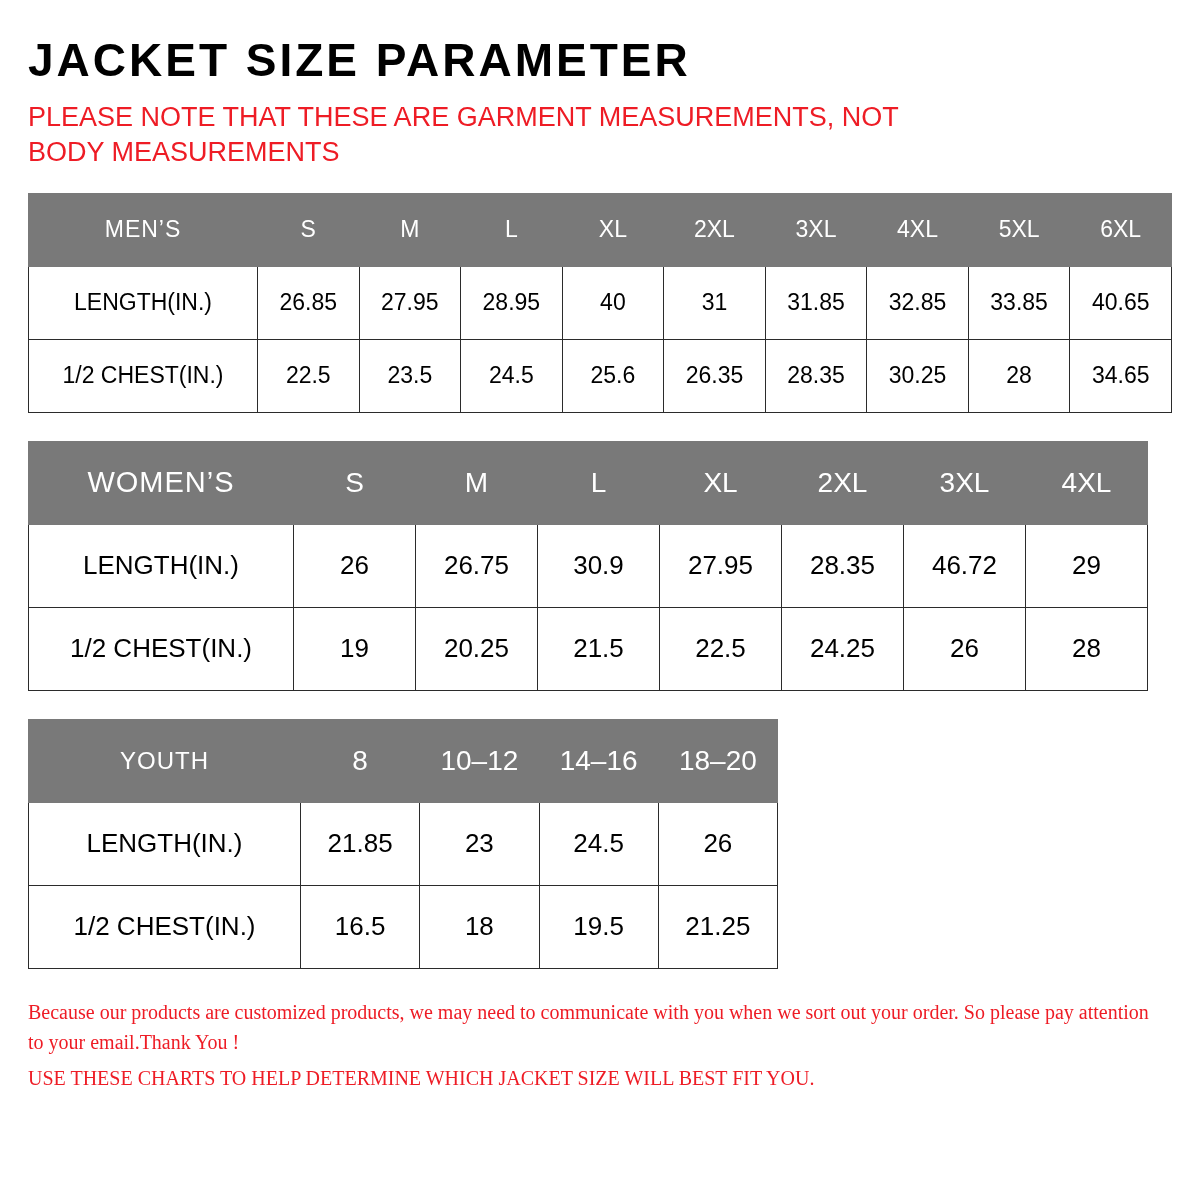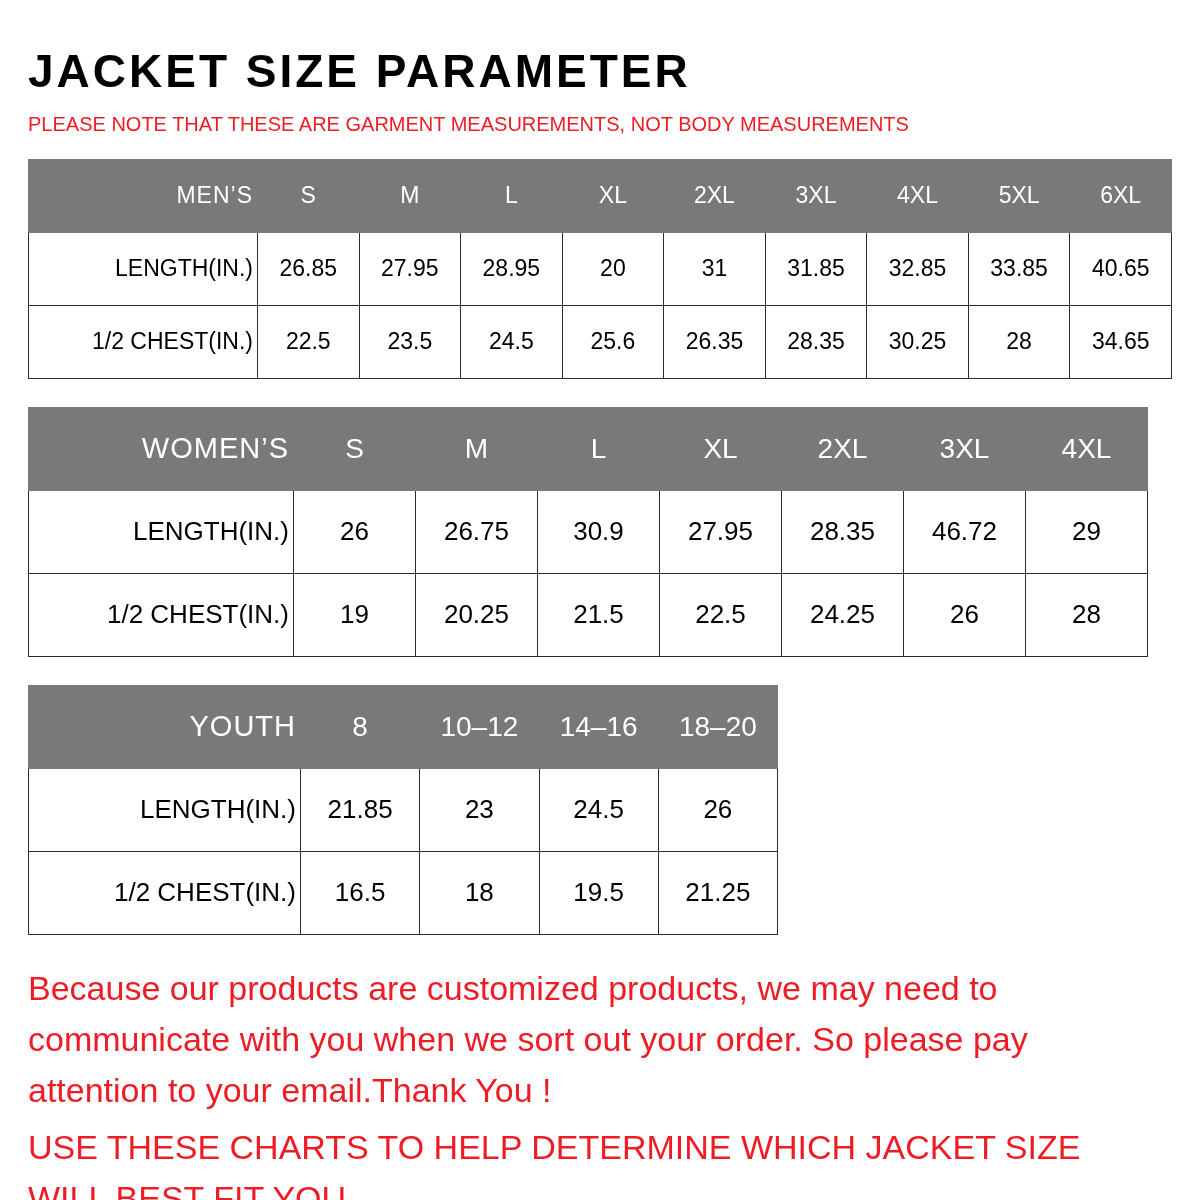--- a/index.html
+++ b/index.html
@@ -11,34 +11,34 @@
     width: 1200px;
     height: 1200px;
     font-family: "Liberation Sans", sans-serif;
     color: #000000;
     overflow: hidden;
   }
   .page {
     width: 1200px;
     height: 1200px;
     box-sizing: border-box;
-    padding: 46px 28px 0 28px;
+    padding: 35px 28px 0 28px;
     position: relative;
   }
   .title {
     font-size: 46px;
     font-weight: bold;
     letter-spacing: 3px;
     margin: 0 0 14px 0;
     line-height: 1.1;
     color: #000;
   }
   .note {
     color: #ee1c25;
-    font-size: 20px;
+    font-size: 27px;
     line-height: 1.32;
     margin: 0 0 22px 0;
     max-width: 910px;
   }
   table.sizechart {
     border-collapse: collapse;
     table-layout: fixed;
     margin-bottom: 28px;
   }
   table.sizechart td {
@@ -56,46 +56,47 @@
     color: #ffffff;
     border-color: #797979;
     font-size: 25px;
   }
   table.sizechart tr.head td.rowhead {
     font-size: 27px;
     letter-spacing: 1px;
   }
   table.sizechart td.rowhead {
     font-size: 25px;
-    text-align: right;
+    text-align: center;
   }
   
   #table-mens { width: 1144px; }
   #table-mens td.rowhead { width: 220px; }
   #table-mens tr.head td { height: 72px; }
   #table-mens td { height: 72px; font-size: 23px; }
   
   #table-womens { width: 1120px; }
   #table-womens td.rowhead { width: 256px; }
   #table-womens tr.head td.rowhead { font-size: 29px; }
   #table-womens tr.head td { height: 82px; font-size: 28px; }
   #table-womens td { height: 82px; font-size: 26px; }
   
   #table-youth { width: 750px; }
   #table-youth td.rowhead { width: 263px; }
-  #table-youth tr.head td.rowhead { font-size: 29px; }
+  #table-youth tr.head td.rowhead { font-size: 24px; }
   #table-youth tr.head td { height: 82px; font-size: 28px; }
   #table-youth td { height: 82px; font-size: 26px; }
 
   .footer-red {
     color: #ee1c25;
-    font-size: 34px;
+    font-size: 20px;
     line-height: 1.5;
     margin: 6px 0 0 0;
     max-width: 1130px;
+    font-family: Liberation Serif, serif;
   }
   .footer-red.second {
     margin-top: 6px;
   }
 </style>
 </head>
 <body>
 
 <div class="page">
 
@@ -115,21 +116,21 @@
           <td>3XL</td>
           <td>4XL</td>
           <td>5XL</td>
           <td>6XL</td>
         </tr>
         <tr>
           <td class="rowhead">LENGTH(IN.)</td>
           <td>26.85</td>
           <td>27.95</td>
           <td>28.95</td>
-          <td>20</td>
+          <td>40</td>
           <td>31</td>
           <td>31.85</td>
           <td>32.85</td>
           <td>33.85</td>
           <td>40.65</td>
         </tr>
         <tr>
           <td class="rowhead">1/2 CHEST(IN.)</td>
           <td>22.5</td>
           <td>23.5</td>

